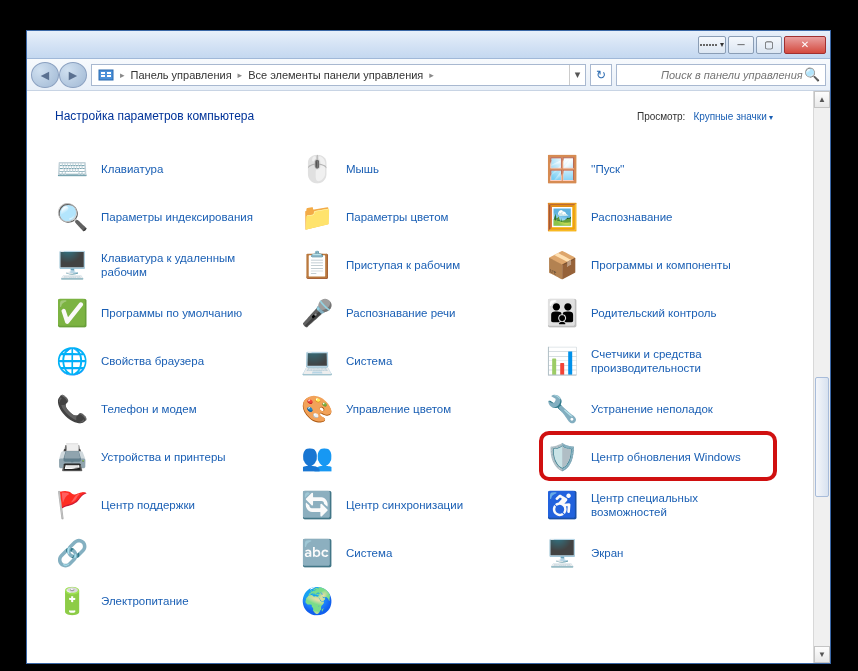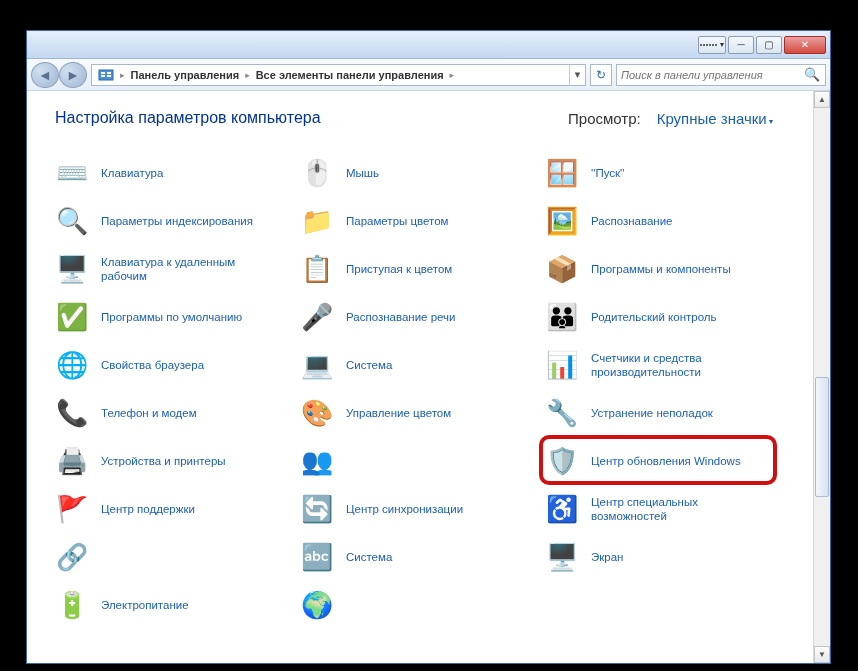--- a/index.html
+++ b/index.html
@@ -9,32 +9,32 @@
 .win-btn { width: 26px; height: 18px; border: 1px solid #8a9db5; background: linear-gradient(to bottom, #f5f8fc, #dce6f2); border-radius: 2px; display: flex; align-items: center; justify-content: center; font-size: 10px; color: #333; cursor: default; }
 .win-btn.close { background: linear-gradient(to bottom, #e9a0a0, #d44a3e); border-color: #a03030; color: #fff; width: 42px; }
 .win-btn.wide { width: 28px; }
 .grip-icon { width: 18px; height: 10px; display: flex; flex-wrap: wrap; gap: 1px; align-content: center; justify-content: center; }
 .grip-icon span { width: 2px; height: 2px; background: #666; }
 .navbar { height: 32px; background: linear-gradient(to bottom, #f7fafd, #e8eff8); border-bottom: 1px solid #c8d4e4; display: flex; align-items: center; padding: 0 4px; gap: 4px; }
 .navbtns { display: flex; gap: 0; }
 .navbtn { width: 28px; height: 26px; border-radius: 50%; background: radial-gradient(circle at 30% 30%, #d0e0f0, #a0b8d4); border: 1px solid #8aa0c0; display: flex; align-items: center; justify-content: center; color: #5a7090; font-size: 14px; }
 .breadcrumb { flex: 1; height: 22px; border: 1px solid #a8b8d0; background: #fff; display: flex; align-items: center; font-size: 11px; color: #333; padding-left: 2px; }
 .bc-icon { width: 16px; height: 16px; margin: 0 4px; display: flex; align-items: center; justify-content: center; }
-.bc-seg { padding: 0 4px; height: 100%; display: flex; align-items: center; font-weight: bold; }
+.bc-seg { padding: 0 4px; height: 100%; display: flex; align-items: center; }
 .bc-sep { color: #888; padding: 0 2px; font-size: 9px; }
 .bc-drop { width: 16px; text-align: center; color: #555; border-left: 1px solid #ccc; height: 100%; display: flex; align-items: center; justify-content: center; }
 .refresh { width: 22px; height: 22px; border: 1px solid #a8b8d0; background: #fff; display: flex; align-items: center; justify-content: center; color: #2a6ab0; font-size: 12px; }
 .search { width: 210px; height: 22px; border: 1px solid #a8b8d0; background: #fff; display: flex; align-items: center; padding: 0 4px; }
-.search input { border: none; outline: none; flex: 1; font-size: 11px; color: #888; font-style: italic; }
+.search input { border: none; outline: none; flex: 1; font-size: 11px; color: #888; font-style: italic; margin-left: 40px; }
 .search-icon { color: #2a6ab0; font-size: 13px; }
 .content { flex: 1; display: flex; overflow: hidden; position: relative; }
 .main { flex: 1; padding: 18px 10px 10px 28px; overflow: hidden; }
 .heading-row { display: flex; justify-content: space-between; align-items: center; margin-bottom: 22px; padding-right: 30px; }
-.heading { font-size: 16px; color: #003399; }
-.view-row { font-size: 15px; color: #333; display: flex; align-items: center; gap: 16px; }
+.heading { font-size: 12px; color: #003399; }
+.view-row { font-size: 10px; color: #333; display: flex; align-items: center; gap: 8px; }
 .view-link { color: #1a5fb4; cursor: default; }
 .view-link::after { content: " ▾"; font-size: 8px; }
 .grid { display: flex; flex-wrap: wrap; }
 .col { width: 245px; }
 .item { display: flex; align-items: center; min-height: 48px; padding: 2px 0; gap: 10px; cursor: default; }
 .item .icon { width: 36px; height: 36px; flex-shrink: 0; display: flex; align-items: center; justify-content: center; font-size: 26px; }
 .item .label { color: #1a5fb4; font-size: 11.5px; line-height: 1.25; max-width: 180px; }
 .item.highlighted { position: relative; }
 .highlight-box { position: absolute; border: 4px solid #d01010; border-radius: 10px; left: -6px; top: -2px; width: 238px; height: 50px; pointer-events: none; }
 .scrollbar { width: 17px; background: #f0f0f0; border-left: 1px solid #d8d8d8; display: flex; flex-direction: column; }
@@ -160,21 +160,21 @@
             <div class="item">
               <div class="icon">🖱️</div>
               <div class="label">Мышь</div>
             </div>
             <div class="item">
               <div class="icon">📁</div>
               <div class="label">Параметры цветом</div>
             </div>
             <div class="item">
               <div class="icon">📋</div>
-              <div class="label">Приступая к цветом</div>
+              <div class="label">Приступая к рабочим</div>
             </div>
             <div class="item">
               <div class="icon">🎤</div>
               <div class="label">Распознавание речи</div>
             </div>
             <div class="item">
               <div class="icon">💻</div>
               <div class="label">Система</div>
             </div>
             <div class="item">

